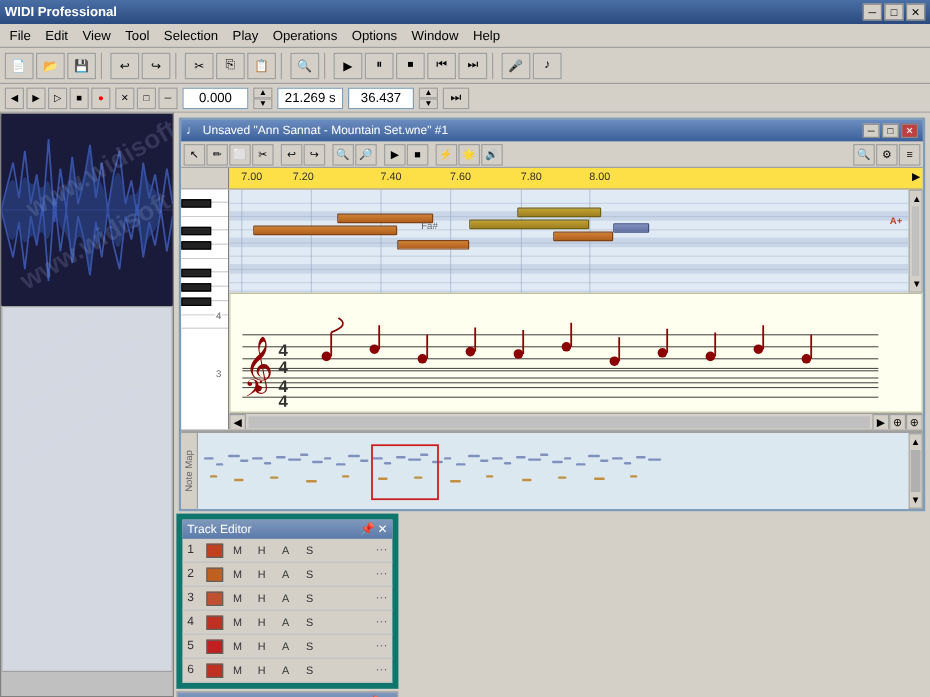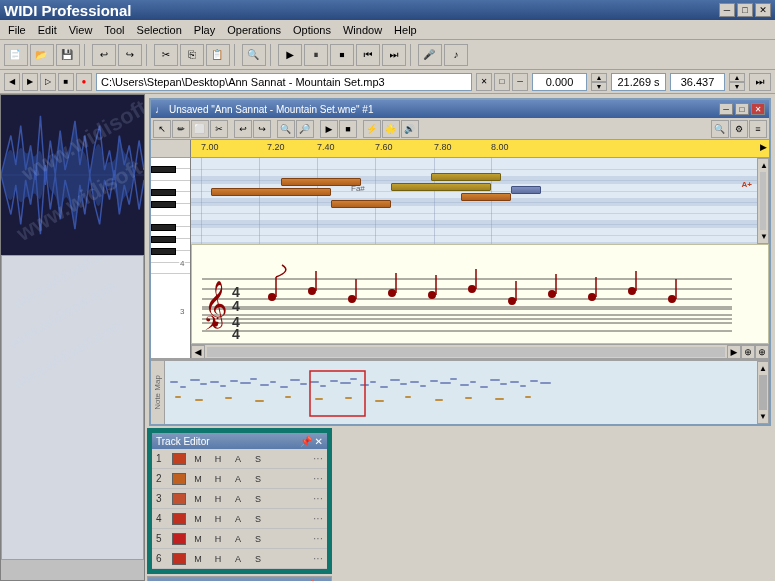--- a/index.html
+++ b/index.html
@@ -8,21 +8,21 @@
     
     .title-bar {
       background: linear-gradient(to bottom, #4a6fa5, #2a4a7f);
       color: white;
       height: 20px;
       display: flex;
       align-items: center;
       padding: 0 4px;
       justify-content: space-between;
     }
-    .title-bar-text { font-size: 15px; font-weight: bold; }
+    .title-bar-text { font-size: 11px; font-weight: bold; }
     .title-bar-controls { display: flex; gap: 2px; }
     .title-btn {
       width: 16px; height: 14px;
       background: #d4d0c8;
       border: 1px solid #888;
       font-size: 9px;
       display: flex; align-items: center; justify-content: center;
       cursor: pointer;
       color: black;
     }
@@ -410,21 +410,20 @@
 </div>
 
 <div class="file-bar">
   <div style="display:flex;align-items:center;gap:2px;">
     <div class="small-btn">◀</div>
     <div class="small-btn">▶</div>
     <div class="small-btn">▷</div>
     <div class="small-btn">■</div>
     <div class="small-btn" style="color:red;">●</div>
   </div>
-  <div class="file-path-box">C:\Users\Stepan\Desktop\Ann Sannat - Mountain Set.mp3</div>
   <div style="display:flex;align-items:center;gap:2px;">
     <div class="small-btn">✕</div>
     <div class="small-btn">□</div>
     <div class="small-btn">─</div>
   </div>
   <div class="time-box">0.000</div>
   <div style="display:flex;flex-direction:column;">
     <div class="small-btn" style="height:9px;font-size:7px;">▲</div>
     <div class="small-btn" style="height:9px;font-size:7px;">▼</div>
   </div>
@@ -537,21 +536,21 @@
 
             <div style="position:absolute;top:100px;left:28px;font-size:8px;color:#666;background:rgba(255,255,255,0.8);padding:1px;">4</div>
             <div style="position:absolute;top:148px;left:28px;font-size:8px;color:#666;background:rgba(255,255,255,0.8);padding:1px;">3</div>
           </div>
         </div>
 
         <div class="piano-roll-inner">
 
           <div class="grid-ruler">
             <div class="ruler-mark" style="left:10px;">7.00</div>
-            <div class="ruler-mark" style="left:76px;">7.20</div>
+            <div class="ruler-mark" style="left:53px;">7.20</div>
             <div class="ruler-mark" style="left:126px;">7.40</div>
             <div class="ruler-mark" style="left:184px;">7.60</div>
             <div class="ruler-mark" style="left:243px;">7.80</div>
             <div class="ruler-mark" style="left:300px;">8.00</div>
 
             <div style="position:absolute;right:2px;top:2px;font-size:9px;cursor:pointer;">▶</div>
           </div>
 
           <div class="note-grid-area">
             <div style="flex:1;position:relative;background:#e0eaf5;overflow:hidden;">

